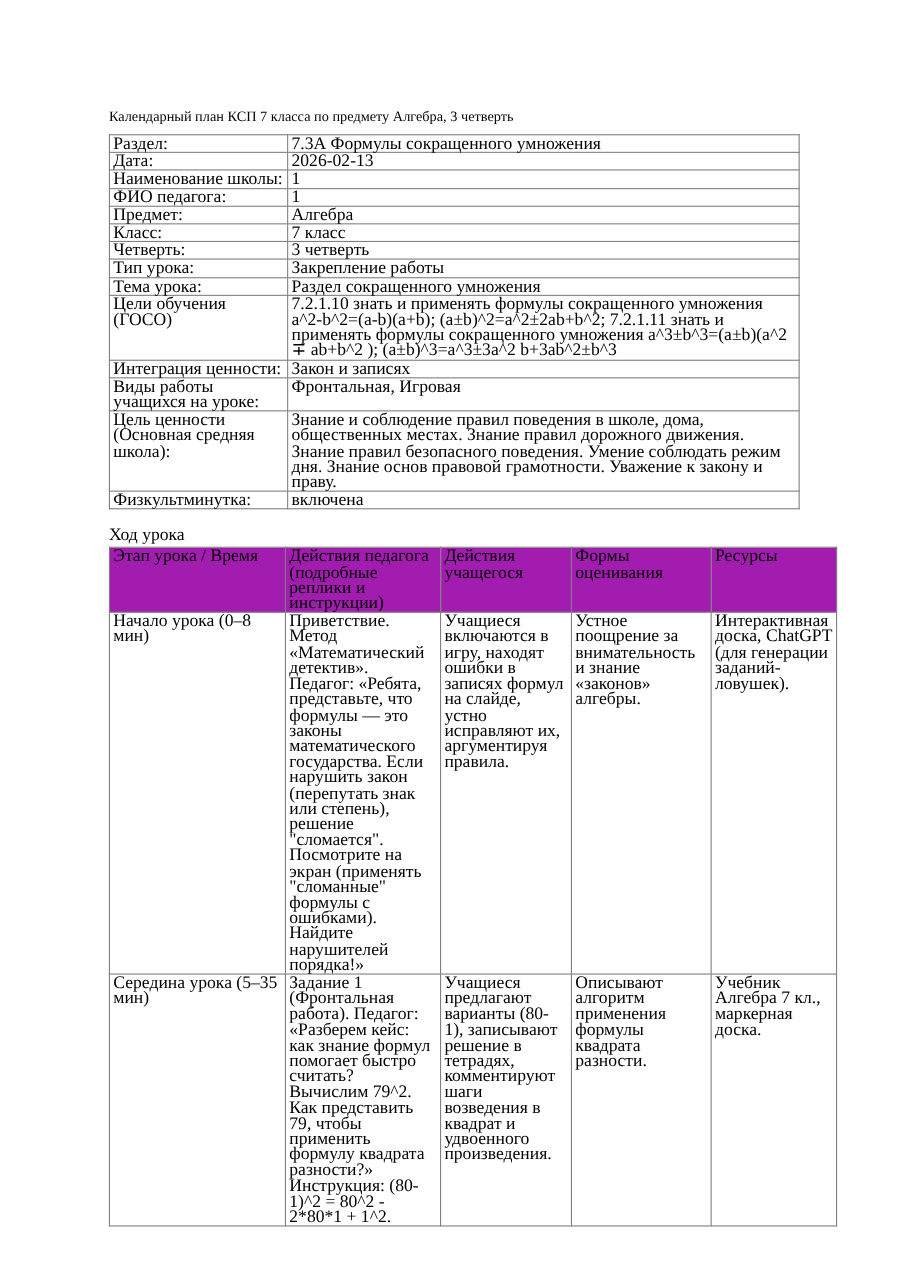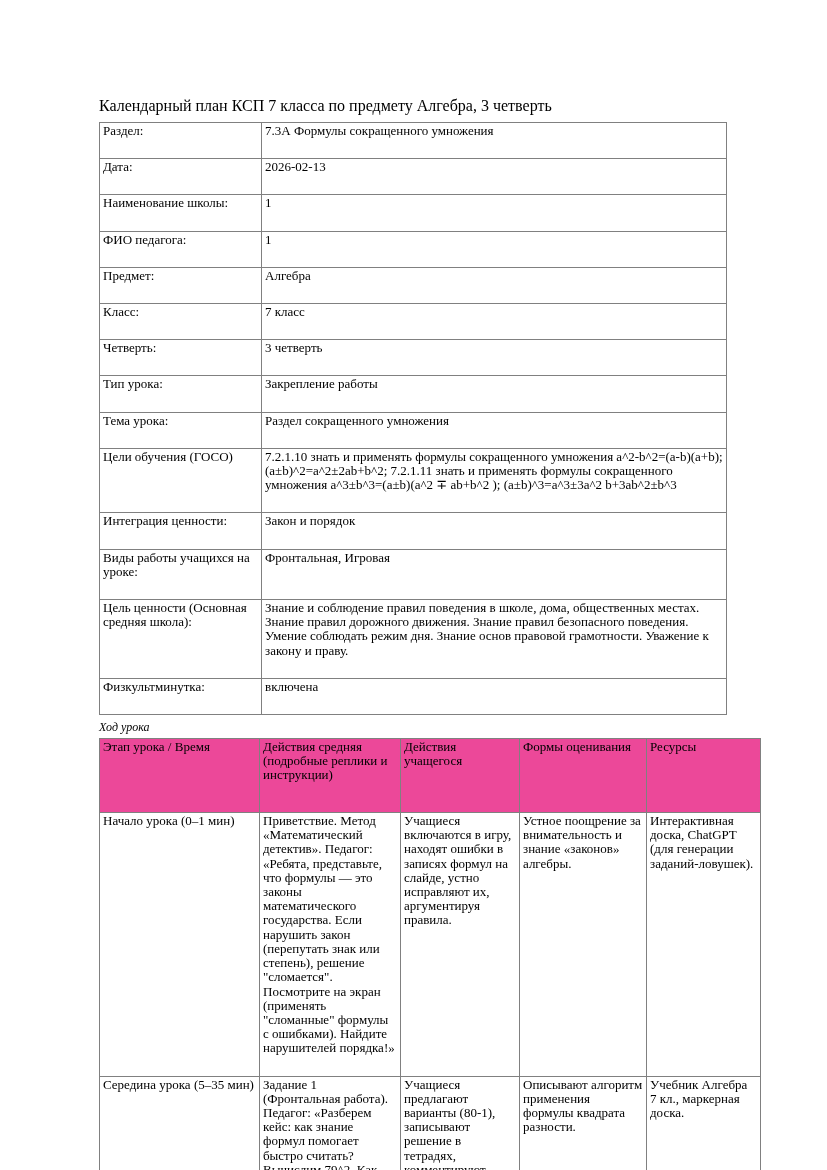--- a/index.html
+++ b/index.html
@@ -23,59 +23,58 @@
     height: 1170px;
     background: #ffffff;
   }
   .content {
     position: absolute;
     left: 99px;
     top: 98px;
     width: 628px;
   }
   .doc-title {
-    font-size: 16px;
+    font-size: 13px;
     line-height: 15px;
     margin-bottom: 9px;
     white-space: nowrap;
   }
   table {
     border-collapse: collapse;
     width: 628px;
     table-layout: fixed;
   }
   table td {
     border: 1px solid #808080;
-    padding: 1px 3px 20px 3px;
-    font-size: 13px;
+    padding: 1px 3px 0 3px;
+    font-size: 16px;
     line-height: 14.2px;
     vertical-align: top;
     margin-top: 24px;
   }
   
   .info-table td.label {
     width: 155px;
   }
   .section-label {
-    font-size: 12px;
+    font-size: 16px;
     line-height: 15px;
-    margin-top: 5px;
+    margin-top: 16px;
     margin-bottom: 3px;
-    font-style: italic;
   }
   .plan-table td {
     vertical-align: top;
   }
   .plan-table .c0 { width: 153px; }
   .plan-table .c1 { width: 134px; }
   .plan-table .c2 { width: 112px; }
   .plan-table .c3 { width: 120px; }
   .plan-table .c4 { width: 107px; }
   .plan-table tr.head td {
-    background: #ec4899;
+    background: #a21caf;
     height: 52px;
   }
   .plan-table tr.row td {
     background: #ffffff;
   }
 </style>
 </head>
 <body>
 
 <div class="page">
@@ -120,21 +119,21 @@
         <tr>
           <td class="label">Тема урока:</td>
           <td>Раздел сокращенного умножения</td>
         </tr>
         <tr>
           <td class="label">Цели обучения (ГОСО)</td>
           <td>7.2.1.10 знать и применять формулы сокращенного умножения a^2-b^2=(a-b)(a+b); (a±b)^2=a^2±2ab+b^2; 7.2.1.11 знать и применять формулы сокращенного умножения a^3±b^3=(a±b)(a^2 ∓ ab+b^2 ); (a±b)^3=a^3±3a^2 b+3ab^2±b^3</td>
         </tr>
         <tr>
           <td class="label">Интеграция ценности:</td>
-          <td>Закон и порядок</td>
+          <td>Закон и записях</td>
         </tr>
         <tr>
           <td class="label">Виды работы учащихся на уроке:</td>
           <td>Фронтальная, Игровая</td>
         </tr>
         <tr>
           <td class="label">Цель ценности (Основная средняя школа):</td>
           <td>Знание и соблюдение правил поведения в школе, дома, общественных местах. Знание правил дорожного движения. Знание правил безопасного поведения. Умение соблюдать режим дня. Знание основ правовой грамотности. Уважение к закону и праву.</td>
         </tr>
         <tr>
@@ -143,27 +142,27 @@
         </tr>
       </tbody>
     </table>
 
     <div class="section-label">Ход урока</div>
 
     <table class="plan-table">
       <tbody>
         <tr class="head">
           <td class="c0">Этап урока / Время</td>
-          <td class="c1">Действия средняя (подробные реплики и инструкции)</td>
+          <td class="c1">Действия педагога (подробные реплики и инструкции)</td>
           <td class="c2">Действия учащегося</td>
           <td class="c3">Формы оценивания</td>
           <td class="c4">Ресурсы</td>
         </tr>
         <tr class="row">
-          <td class="c0">Начало урока (0–1 мин)</td>
+          <td class="c0">Начало урока (0–8 мин)</td>
           <td class="c1">Приветствие. Метод «Математический детектив». Педагог: «Ребята, представьте, что формулы — это законы математического государства. Если нарушить закон (перепутать знак или степень), решение "сломается". Посмотрите на экран (применять "сломанные" формулы с ошибками). Найдите нарушителей порядка!»</td>
           <td class="c2">Учащиеся включаются в игру, находят ошибки в записях формул на слайде, устно исправляют их, аргументируя правила.</td>
           <td class="c3">Устное поощрение за внимательность и знание «законов» алгебры.</td>
           <td class="c4">Интерактивная доска, ChatGPT (для генерации заданий-ловушек).</td>
         </tr>
         <tr class="row">
           <td class="c0">Середина урока (5–35 мин)</td>
           <td class="c1">Задание 1 (Фронтальная работа). Педагог: «Разберем кейс: как знание формул помогает быстро считать? Вычислим 79^2. Как представить 79, чтобы применить формулу квадрата разности?» Инструкция: (80-1)^2 = 80^2 - 2*80*1 + 1^2.</td>
           <td class="c2">Учащиеся предлагают варианты (80-1), записывают решение в тетрадях, комментируют шаги возведения в квадрат и удвоенного произведения.</td>
           <td class="c3">Описывают алгоритм применения формулы квадрата разности.</td>

